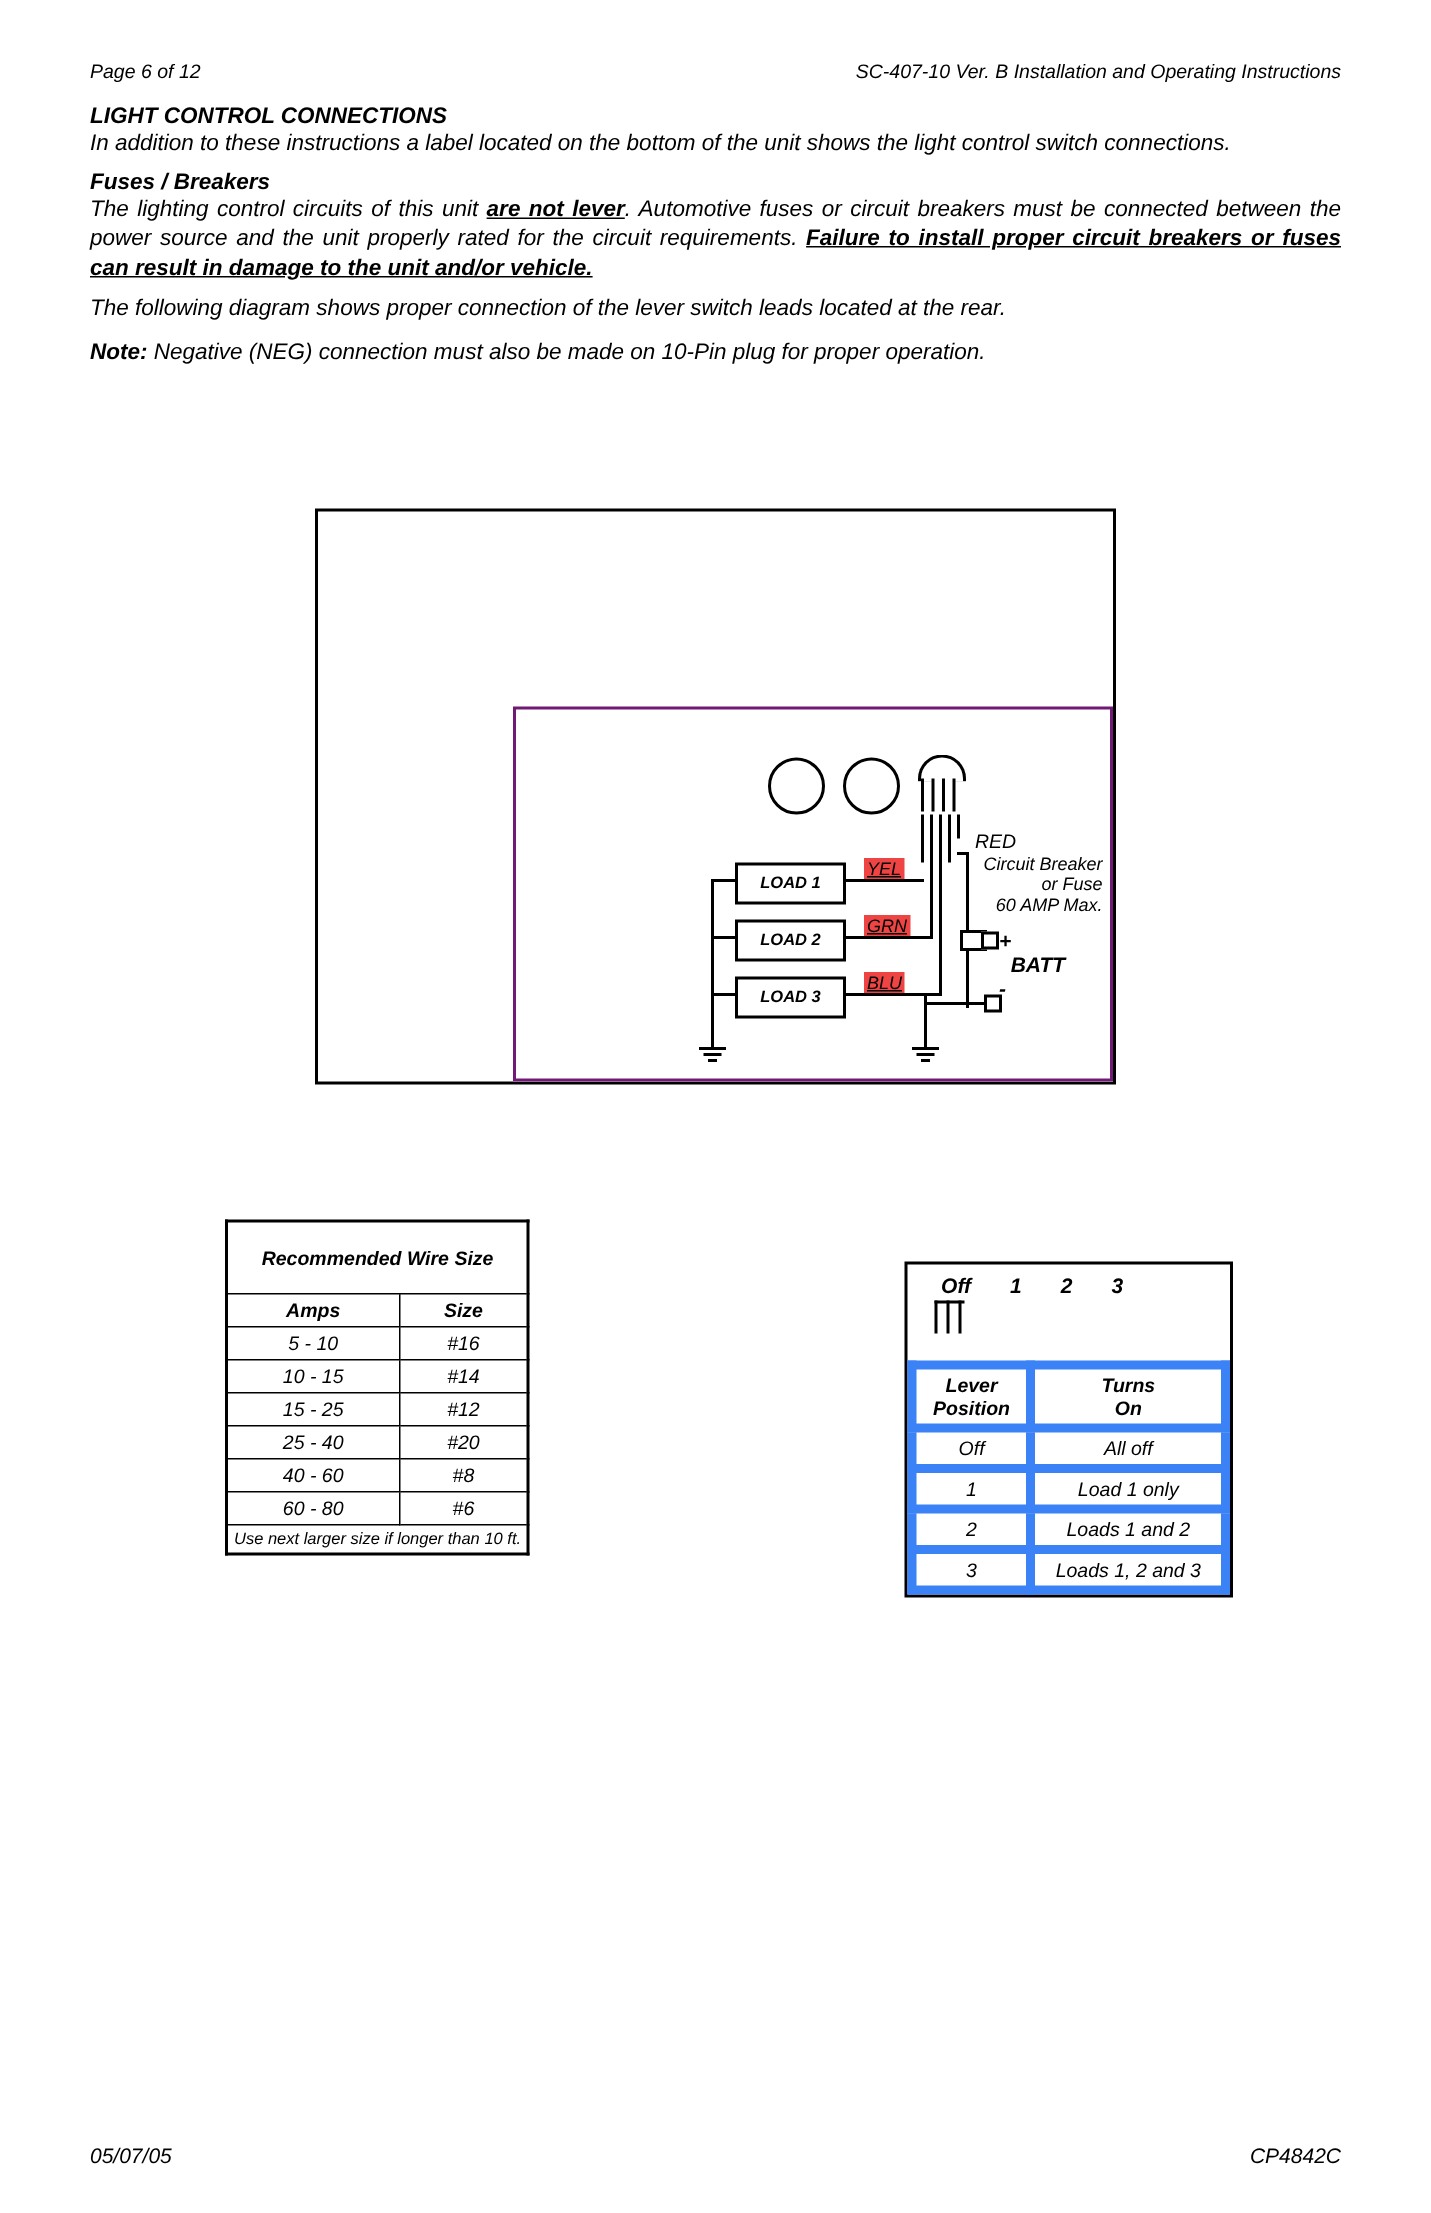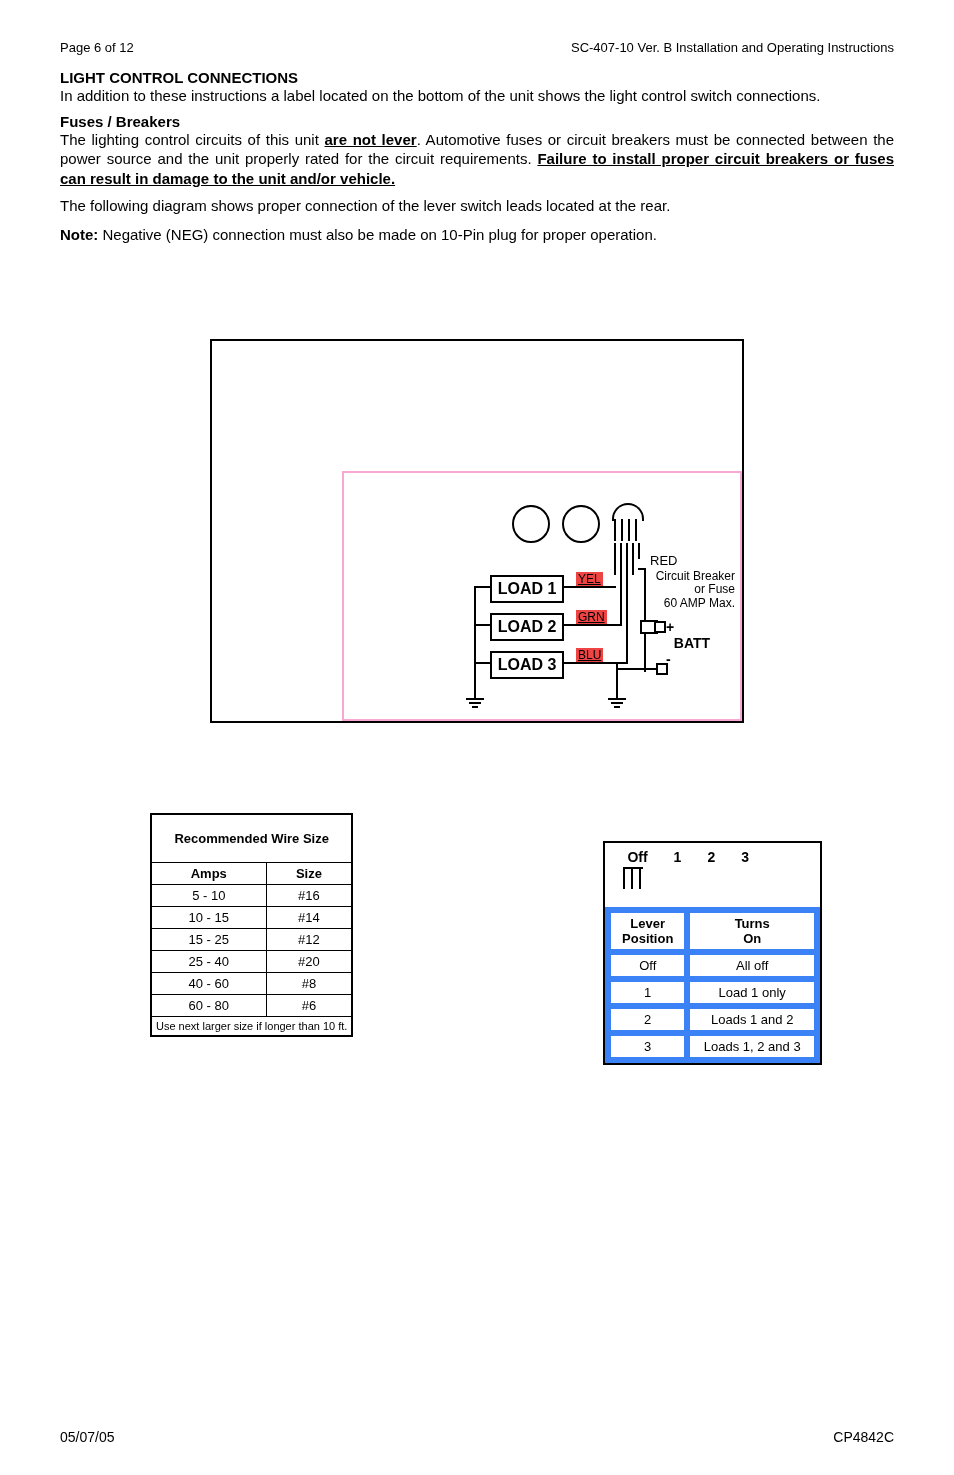--- a/index.html
+++ b/index.html
@@ -8,20 +8,21 @@
     font-family: Arial, Helvetica, sans-serif;
     background: #fff;
     color: #000;
     width: 954px;
   }
   .page {
     padding: 40px 60px 40px 60px;
     box-sizing: border-box;
     min-height: 1475px;
     position: relative;
+    font-style: italic;
   }
   .header-row {
     display: flex;
     justify-content: space-between;
     font-size: 13px;
     margin-bottom: 14px;
   }
   .section-heading {
     font-weight: bold;
     font-size: 15px;
@@ -49,21 +50,21 @@
     border: 2px solid #000;
     position: relative;
     background: #fff;
   }
   .inner-box {
     position: absolute;
     left: 130px;
     top: 130px;
     width: 396px;
     height: 246px;
-    border: 2px solid #f9a8d4;
+    border: 2px solid #701a75;
     background: #fff;
   }
   .circle {
     position: absolute;
     border: 2.5px solid #000;
     border-radius: 50%;
     background: #fff;
   }
   .circle.c1 { width: 34px; height: 34px; left: 168px; top: 32px; }
   .circle.c2 { width: 34px; height: 34px; left: 218px; top: 32px; }
@@ -107,21 +108,21 @@
   .pigtail.p2 { width: 2px; height: 48px; left: 276px; }
   .pigtail.p3 { width: 2px; height: 48px; left: 282px; }
   .pigtail.p4 { width: 2px; height: 32px; left: 288px; }
   .pigtail.p5 { width: 2px; height: 16px; left: 294px; }
 
   .load-box {
     position: absolute;
     border: 2px solid #000;
     background: #fff;
     font-weight: bold;
-    font-size: 16px;
+    font-size: 11px;
     text-align: center;
     width: 70px;
     height: 24px;
     line-height: 24px;
   }
   .load1 { left: 146px; top: 102px; }
   .load2 { left: 146px; top: 140px; }
   .load3 { left: 146px; top: 178px; }
 
   .wire-h {

